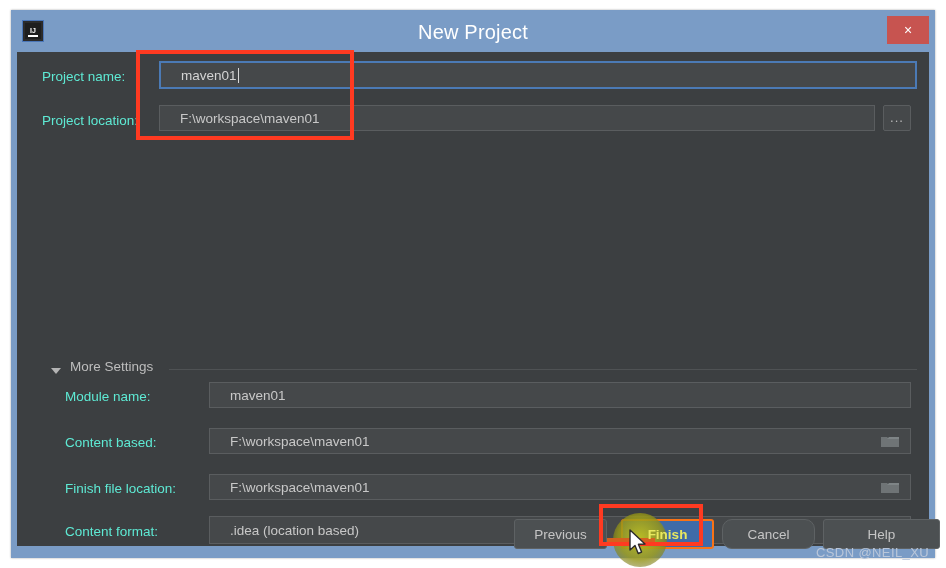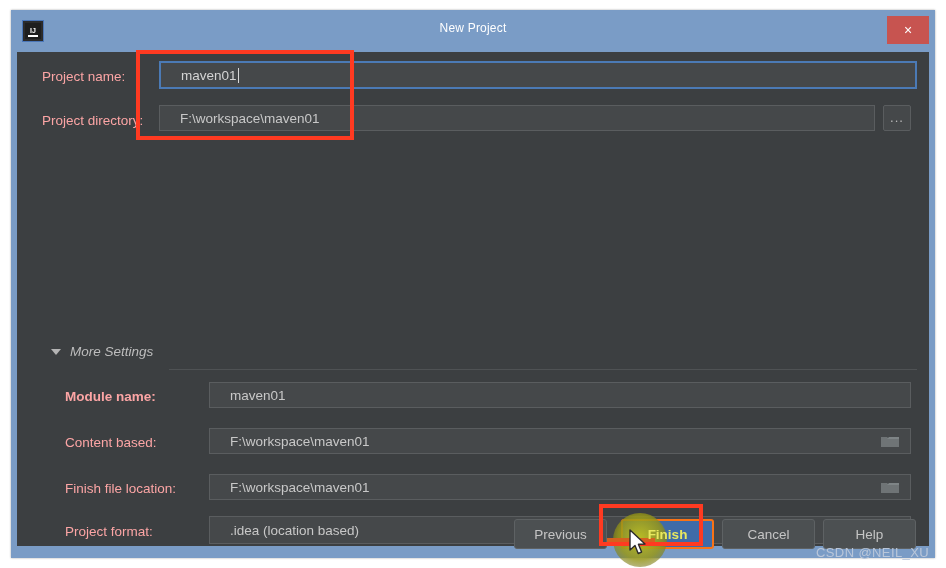--- a/index.html
+++ b/index.html
@@ -53,21 +53,21 @@
     align-items: center;
     justify-content: center;
   }
   .title-icon svg { display: block; }
   .title-text {
     position: absolute;
     left: 0; right: 0;
     top: 11px;
     text-align: center;
     color: #ffffff;
-    font-size: 12px;
+    font-size: 20px;
     letter-spacing: .2px;
   }
   .close-button {
     position: absolute;
     right: 6px;
     top: 6px;
     width: 42px;
     height: 28px;
     background: #c75450;
     color: #ffffff;
@@ -84,21 +84,21 @@
     left: 6px;
     top: 42px;
     width: 912px;
     height: 494px;
     background: #3c3f41;
     box-sizing: border-box;
   }
 
   .label {
     position: absolute;
-    color: #fca5a5;
+    color: #5eead4;
     font-size: 13.5px;
     white-space: nowrap;
   }
 
   .field {
     position: absolute;
     box-sizing: border-box;
     background: #45484a;
     border: 1px solid #5a5d5f;
     color: #c8c8c8;
@@ -140,25 +140,24 @@
     display: flex;
     align-items: center;
     justify-content: center;
     cursor: pointer;
   }
 
   
   .ms-header {
     position: absolute;
     left: 34px;
-    top: 292px;
-    display: flex;
-    align-items: center;
-    cursor: pointer;
-    font-style: italic;
+    top: 307px;
+    display: flex;
+    align-items: flex-end;
+    cursor: pointer;
   }
   .ms-arrow {
     width: 0; height: 0;
     border-left: 5px solid transparent;
     border-right: 5px solid transparent;
     border-top: 6px solid #b4b4b4;
     margin-right: 9px;
   }
   .ms-title {
     color: #bdbdbd;
@@ -268,35 +267,35 @@
     </div>
 
     <div class="content">
 
       <div class="label" style="left:25px; top:17px;">Project name:</div>
       <div class="field focused" style="left:142px; top:9px; width:758px; height:28px;" title="Project name">
         <span>maven01</span>
           <span class="caret"></span>
       </div>
 
-      <div class="label" style="left:25px; top:61px;">Project directory:</div>
+      <div class="label" style="left:25px; top:61px;">Project location:</div>
       <div class="field" style="left:142px; top:53px; width:716px; height:26px;" title="Project location">
         <span>F:\workspace\maven01</span>
       </div>
       <div class="icon-btn" style="left:866px; top:53px; width:28px; height:26px;">
         <span style="font-size:13px; letter-spacing:1px; line-height:8px;">...</span>
       </div>
 
       <div class="ms-header">
         <span class="ms-arrow"></span>
         <span class="ms-title">More Settings</span>
       </div>
       <div class="ms-rule"></div>
 
-      <div class="label" style="left:48px; top:337px;font-weight:bold;">Module name:</div>
+      <div class="label" style="left:48px; top:337px;">Module name:</div>
       <div class="field" style="left:192px; top:330px; width:702px; height:26px;" title="Module name">
         <span>maven01</span>
       </div>
 
       <div class="label" style="left:48px; top:383px;">Content based:</div>
       <div class="field" style="left:192px; top:376px; width:702px; height:26px;" title="Content root">
         <span>F:\workspace\maven01</span>
       </div>
       <div class="inline-icon" style="left:862px; top:381px; width:22px; height:16px;">
         <svg width="20" height="15" viewBox="0 0 20 15" aria-hidden="true">
@@ -309,40 +308,40 @@
       <div class="field" style="left:192px; top:422px; width:702px; height:26px;" title="Module file location">
         <span>F:\workspace\maven01</span>
       </div>
       <div class="inline-icon" style="left:862px; top:427px; width:22px; height:16px;">
         <svg width="20" height="15" viewBox="0 0 20 15" aria-hidden="true">
           <path d="M1 3 h6 l2 2 h10 v8 h-18 z" fill="#6f7476"></path>
           <path d="M1 5 h6 l2 -2 h10 v2 h-18 z" fill="#7e8486"></path>
         </svg>
       </div>
 
-      <div class="label" style="left:48px; top:472px;">Project format:</div>
+      <div class="label" style="left:48px; top:472px;">Content format:</div>
       <div class="field" style="left:192px; top:464px; width:702px; height:28px;" title="Project format">
         <span>.idea (location based)</span>
       </div>
       <div class="inline-icon" style="left:866px; top:471px; width:18px; height:14px;">
         <svg width="12" height="8" viewBox="0 0 12 8" aria-hidden="true">
           <path d="M0 1 L12 1 L6 8 Z" fill="#b4b4b4"></path>
         </svg>
       </div>
 
       <div class="btn" style="left:497px; top:467px; width:93px;">
         <span class="btn-label">Previous</span>
       </div>
       <div class="btn primary" style="left:604px; top:467px; width:93px;">
         <span class="btn-label">Finish</span>
       </div>
-      <div class="btn" style="left:705px; top:467px; width:93px;">
+      <div class="btn" style="left:705px; top:467px; width:93px;border-radius:10px;">
         <span class="btn-label">Cancel</span>
       </div>
-      <div class="btn" style="left:806px; top:467px; width:93px;">
+      <div class="btn" style="left:806px; top:467px; width:117px;">
         <span class="btn-label">Help</span>
       </div>
 
     </div>
   </div>
 
   <div class="click-blob"></div>
   <div class="click-underline"></div>
   <div class="cursor">
     <svg width="20" height="28" viewBox="0 0 20 28" aria-hidden="true">

